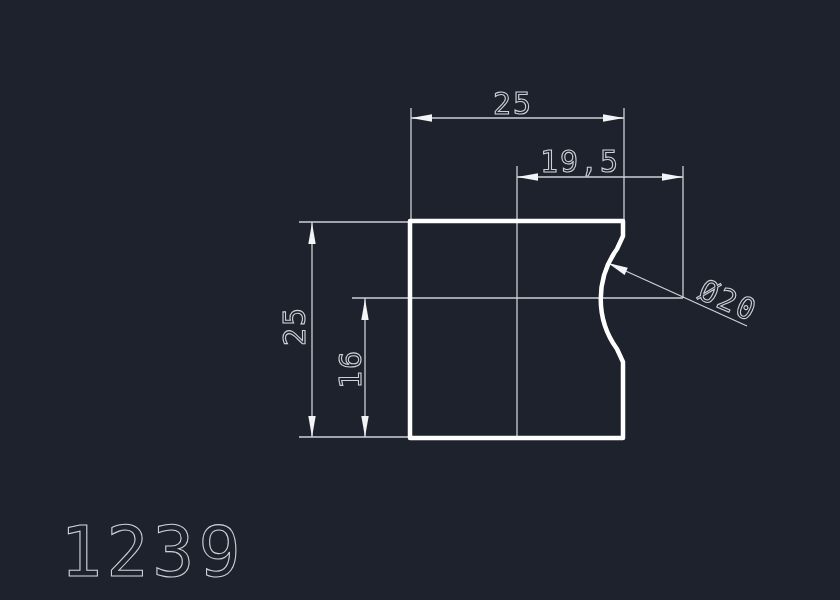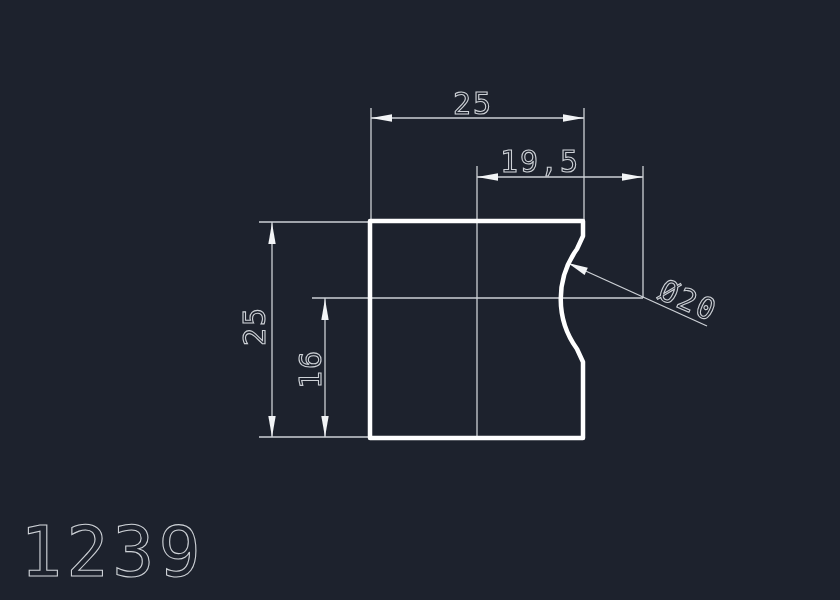--- a/index.html
+++ b/index.html
@@ -7,20 +7,21 @@
     padding: 0;
     background: #1d222d;
   }
   .canvas {
     position: relative;
     width: 748px;
     height: 600px;
     background: #1d222d;
     overflow: hidden;
     font-family: "DejaVu Sans Mono", "Liberation Mono", monospace;
+    padding-left: 40px;
   }
   svg text {
     font-family: "DejaVu Sans Mono", "Liberation Mono", monospace;
     fill: none;
     stroke: #cdd1d6;
     stroke-width: 1.1;
   }
   .thin {
     stroke: #cdd1d6;
     stroke-width: 1.3;

